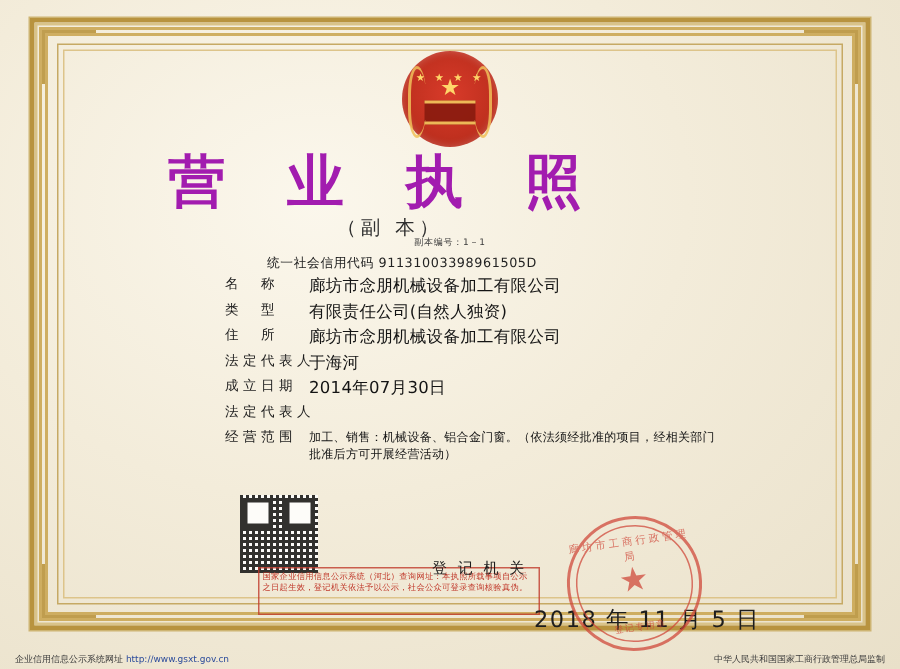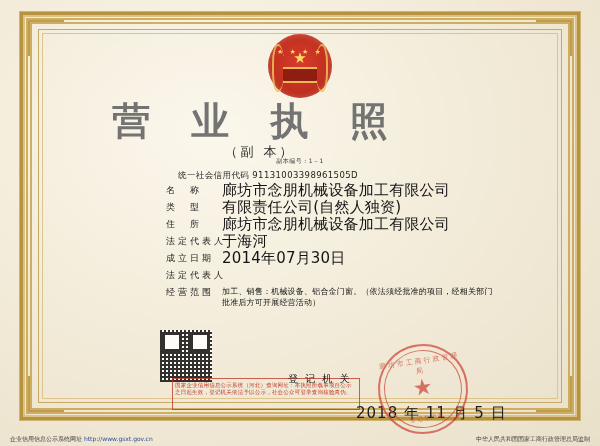--- a/index.html
+++ b/index.html
@@ -122,21 +122,21 @@
   .doc-title {
     position: absolute;
     left: 0; top: 96px;
     width: 500px;
     text-align: center;
     font-family: "DejaVu Serif", "Liberation Serif", serif;
     font-weight: bold;
     font-size: 38px;
     letter-spacing: 14px;
     text-indent: 14px;
-    color: #737373;
+    color: #a21caf;
   }
   .doc-subtitle {
     position: absolute;
     left: 0; top: 143px;
     width: 520px;
     text-align: center;
     font-family: "DejaVu Serif", "Liberation Serif", serif;
     font-size: 13px;
     letter-spacing: 3px;
     color: #2f2f2f;
@@ -156,40 +156,40 @@
     width: 536px;
     text-align: center;
     font-size: 8.5px;
     color: #222;
     letter-spacing: .4px;
   }
 
   
   .fields {
     position: absolute;
-    left: 166px; top: 184px;
+    left: 150px; top: 184px;
     width: 330px;
   }
   .field-row {
     display: flex;
     align-items: flex-start;
     margin-bottom: 4px;
   }
   .field-label {
     width: 56px;
     flex: 0 0 56px;
     font-size: 9px;
     color: #1d1d1d;
     letter-spacing: 3px;
     line-height: 13px;
     white-space: nowrap;
   }
   .field-value {
     flex: 1;
-    font-size: 15px;
+    font-size: 11px;
     color: #141414;
     line-height: 13px;
     letter-spacing: .2px;
   }
   .field-value.small {
     font-size: 8px;
     line-height: 11px;
   }
 
   

